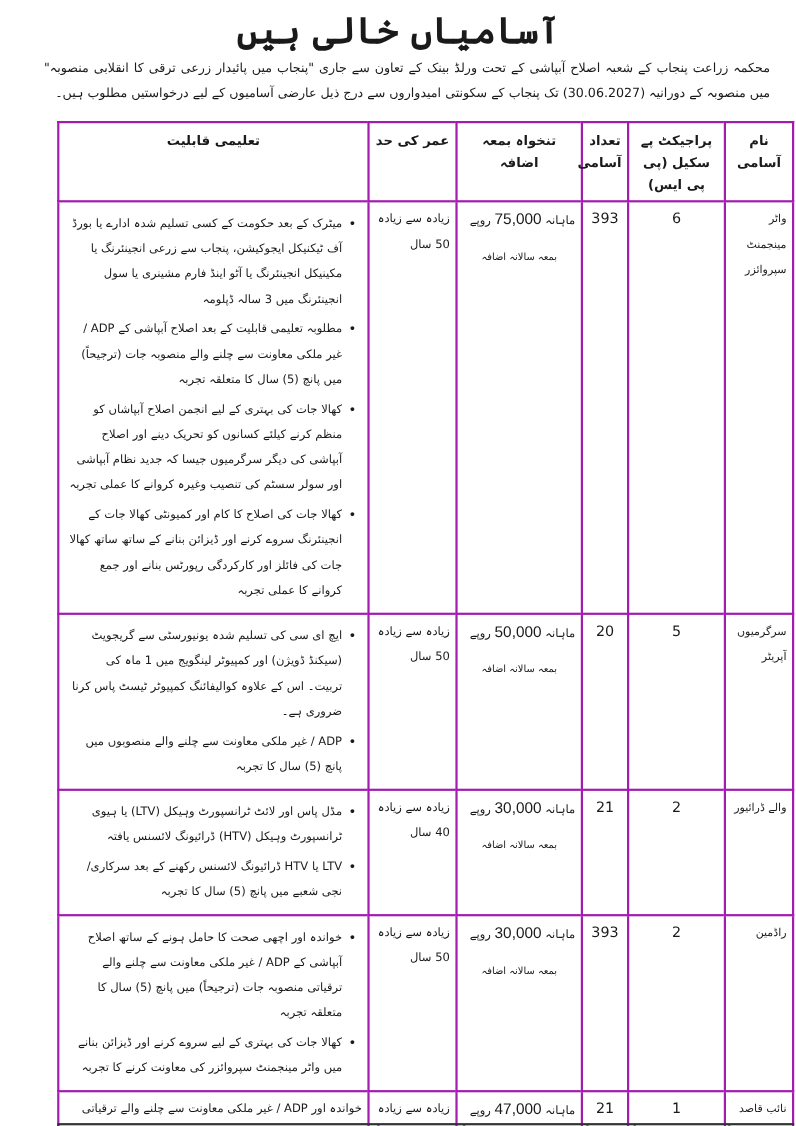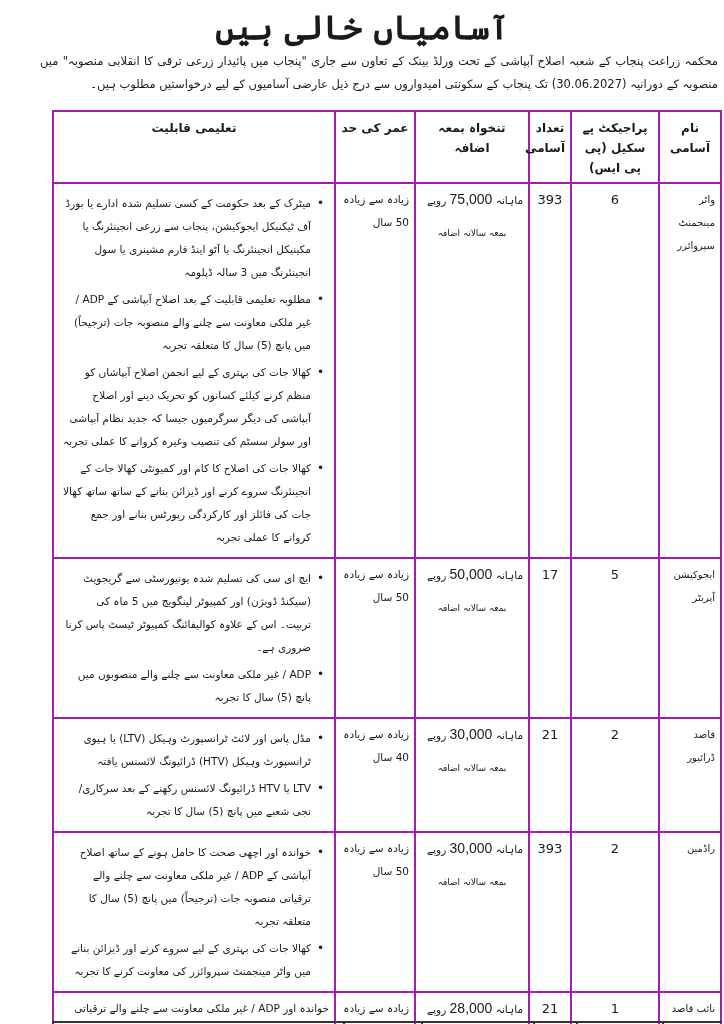--- a/index.html
+++ b/index.html
@@ -6,21 +6,21 @@
   body {
     width: 724px; height: 1024px; position: relative; overflow: hidden;
     font-family: "DejaVu Sans", sans-serif; color: #1a1a1a;
   }
   .title {
     position: absolute; left: 0; right: 0; top: 8px; text-align: center;
     font-size: 33px; font-weight: bold; direction: rtl;
     font-family: "DejaVu Serif", serif;
   }
   .intro {
-    position: absolute; left: 40px; right: 6px; top: 50px;
+    position: absolute; left: 40px; right: 24px; top: 50px;
     direction: rtl; text-align: justify; font-size: 11.5px; line-height: 23px;
     font-family: "DejaVu Sans", sans-serif;
   }
   .intro .date { direction: ltr; unicode-bidi: embed; }
 
   table.vac {
     position: absolute; left: 52px; top: 110px; width: 670px;
     border-collapse: collapse; direction: rtl; table-layout: fixed;
     font-size: 10.5px;
   }
@@ -102,45 +102,45 @@
         <ul class="quals">
           <li>میٹرک کے بعد حکومت کے کسی تسلیم شدہ ادارے یا بورڈ آف ٹیکنیکل ایجوکیشن، پنجاب سے زرعی انجینئرنگ یا مکینیکل انجینئرنگ یا آٹو اینڈ فارم مشینری یا سول انجینئرنگ میں 3 سالہ ڈپلومہ</li>
           <li>مطلوبہ تعلیمی قابلیت کے بعد اصلاح آبپاشی کے ADP / غیر ملکی معاونت سے چلنے والے منصوبہ جات (ترجیحاً) میں پانچ (5) سال کا متعلقہ تجربہ</li>
           <li>کھالا جات کی بہتری کے لیے انجمن اصلاح آبپاشاں کو منظم کرنے کیلئے کسانوں کو تحریک دینے اور اصلاح آبپاشی کی دیگر سرگرمیوں جیسا کہ جدید نظام آبپاشی اور سولر سسٹم کی تنصیب وغیرہ کروانے کا عملی تجربہ</li>
           <li>کھالا جات کی اصلاح کا کام اور کمیونٹی کھالا جات کے انجینئرنگ سروے کرنے اور ڈیزائن بنانے کے ساتھ ساتھ کھالا جات کی فائلز اور کارکردگی رپورٹس بنانے اور جمع کروانے کا عملی تجربہ</li>
         </ul>
       </td>
     </tr>
 
     <tr class="r2">
-      <td class="c-name">ایجوکیشن آپریٹر</td>
+      <td class="c-name">سرگرمیوں آپریٹر</td>
       <td class="c-scale">5</td>
-      <td class="c-count">17</td>
+      <td class="c-count">20</td>
       <td class="c-salary">
         <span class="salary-line">
           <span>ماہانہ</span>
           <span class="num">50,000</span>
           <span>روپے</span>
         </span>
         <span class="salary-sub">بمعہ سالانہ اضافہ</span>
       </td>
       <td class="c-age">
         <div>زیادہ سے زیادہ</div>
         <div>50 سال</div>
       </td>
       <td class="c-qual">
         <ul class="quals">
-          <li>ایچ ای سی کی تسلیم شدہ یونیورسٹی سے گریجویٹ (سیکنڈ ڈویژن) اور کمپیوٹر لینگویج میں 5 ماہ کی تربیت۔ اس کے علاوہ کوالیفائنگ کمپیوٹر ٹیسٹ پاس کرنا ضروری ہے۔</li>
+          <li>ایچ ای سی کی تسلیم شدہ یونیورسٹی سے گریجویٹ (سیکنڈ ڈویژن) اور کمپیوٹر لینگویج میں 1 ماہ کی تربیت۔ اس کے علاوہ کوالیفائنگ کمپیوٹر ٹیسٹ پاس کرنا ضروری ہے۔</li>
           <li>ADP / غیر ملکی معاونت سے چلنے والے منصوبوں میں پانچ (5) سال کا تجربہ</li>
         </ul>
       </td>
     </tr>
 
     <tr class="r3">
-      <td class="c-name">قاصد ڈرائیور</td>
+      <td class="c-name">والے ڈرائیور</td>
       <td class="c-scale">2</td>
       <td class="c-count">21</td>
       <td class="c-salary">
         <span class="salary-line">
           <span>ماہانہ</span>
           <span class="num">30,000</span>
           <span>روپے</span>
         </span>
         <span class="salary-sub">بمعہ سالانہ اضافہ</span>
       </td>
@@ -180,21 +180,21 @@
       </td>
     </tr>
 
     <tr class="r5">
       <td class="c-name">نائب قاصد</td>
       <td class="c-scale">1</td>
       <td class="c-count">21</td>
       <td class="c-salary">
         <span class="salary-line">
           <span>ماہانہ</span>
-          <span class="num">28,000</span>
+          <span class="num">47,000</span>
           <span>روپے</span>
         </span>
         <span class="salary-sub">بمعہ سالانہ اضافہ</span>
       </td>
       <td class="c-age">
         <div>زیادہ سے زیادہ</div>
         <div>40 سال</div>
       </td>
       <td class="c-qual">
         <div>خواندہ اور ADP / غیر ملکی معاونت سے چلنے والے ترقیاتی منصوبوں میں پانچ (5) سال کا تجربہ</div>

